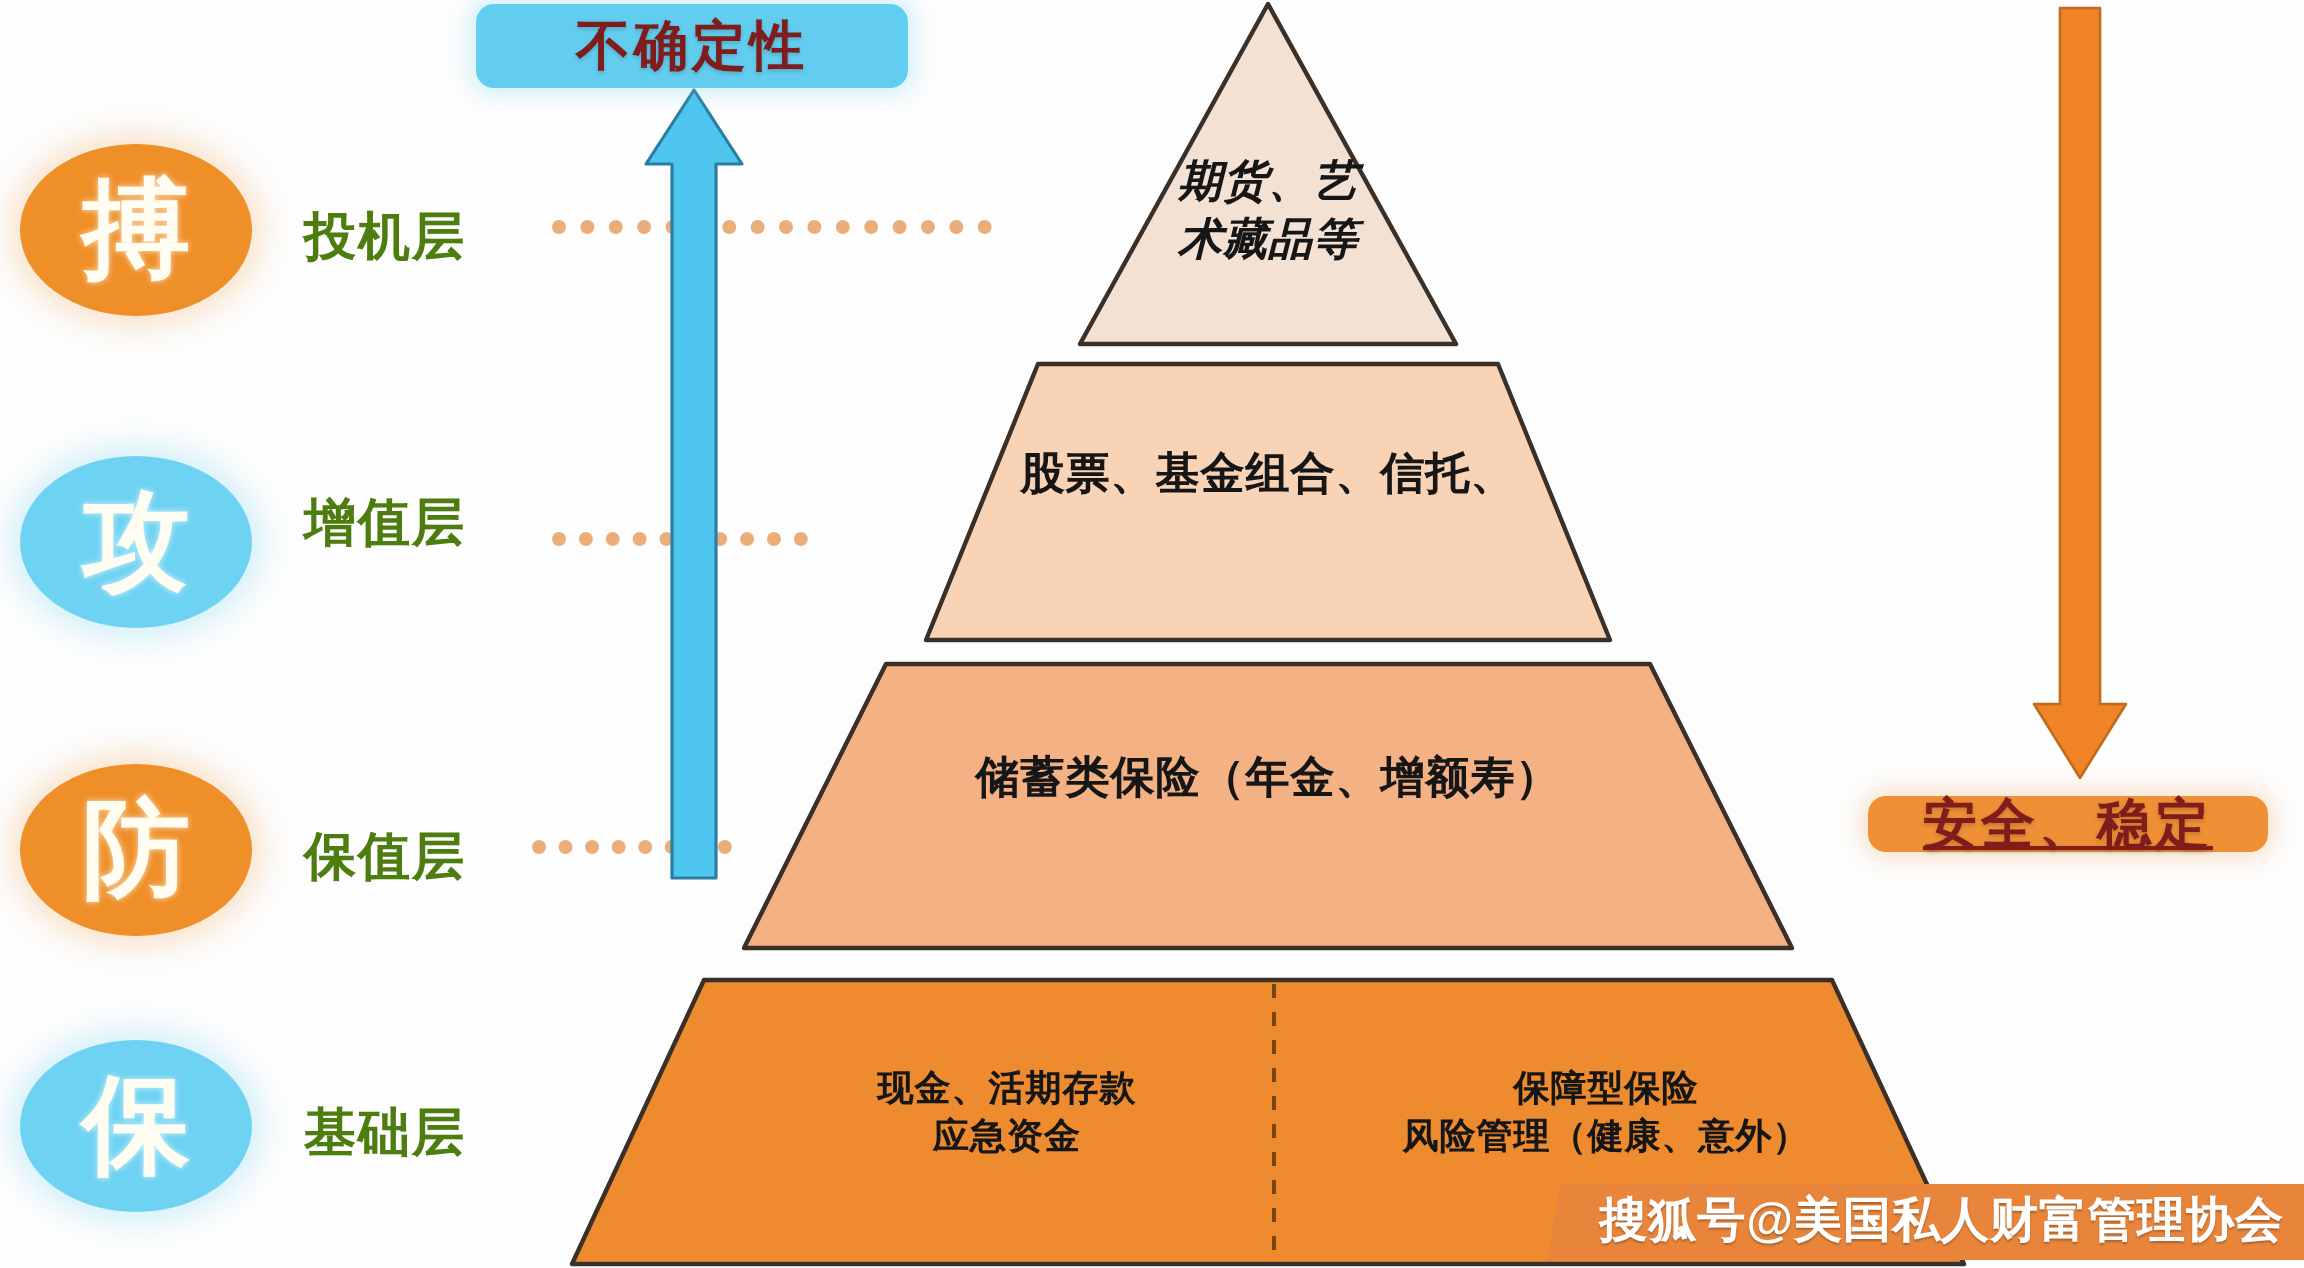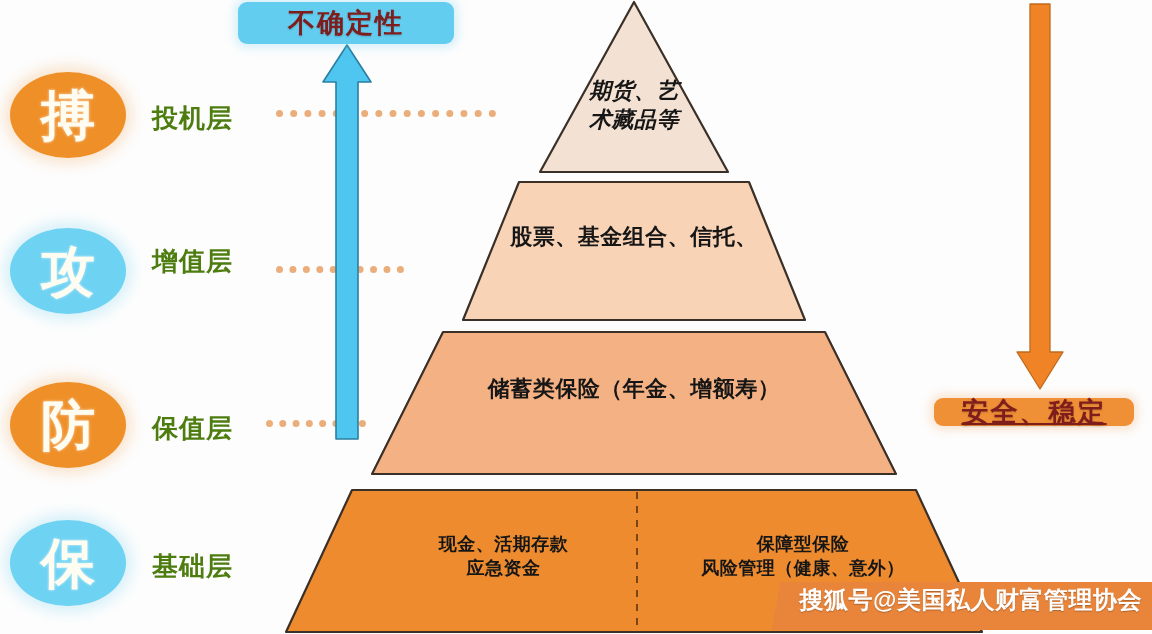--- a/index.html
+++ b/index.html
@@ -91,21 +91,21 @@
   .tier-text.small { font-size: 18px; }
 
   
   #watermark {
     position: absolute;
     right: 0;
     bottom: 4px;
     height: 36px;
     display: flex;
     align-items: center;
-    padding: 0 10px 12px 34px;
+    padding: 0 10px 2px 34px;
     background: linear-gradient(100deg, rgba(255,255,255,0) 0 14px, #e8853a 14px, #e8853a 100%);
     color: #ffffff;
     font-size: 24px;
     font-weight: bold;
     letter-spacing: .5px;
     white-space: nowrap;
     text-shadow: 0 1px 1px rgba(0,0,0,.25);
   }
 </style>
 </head>

